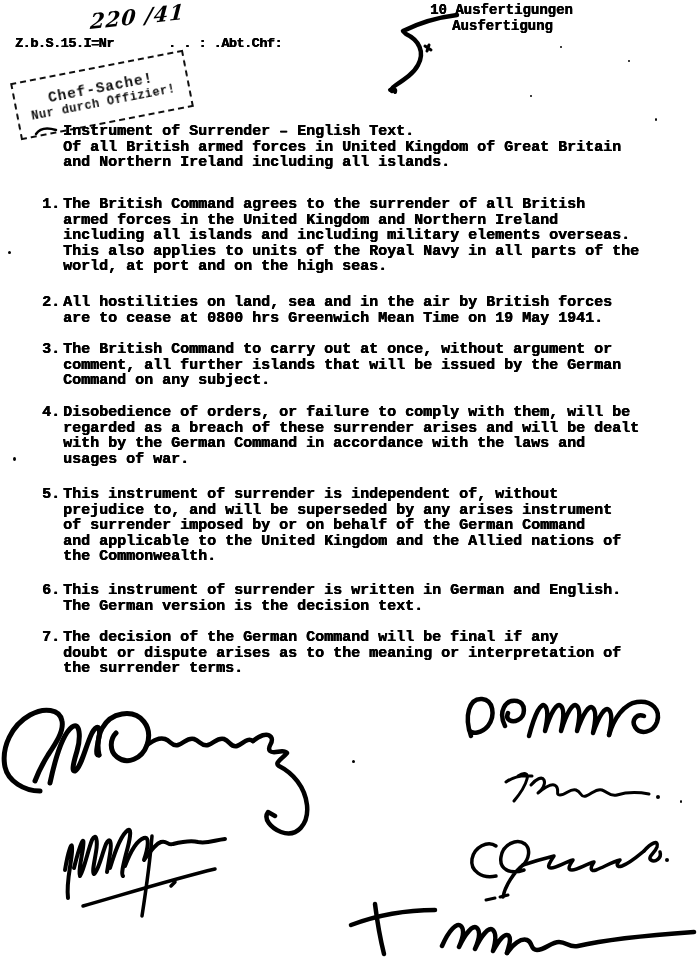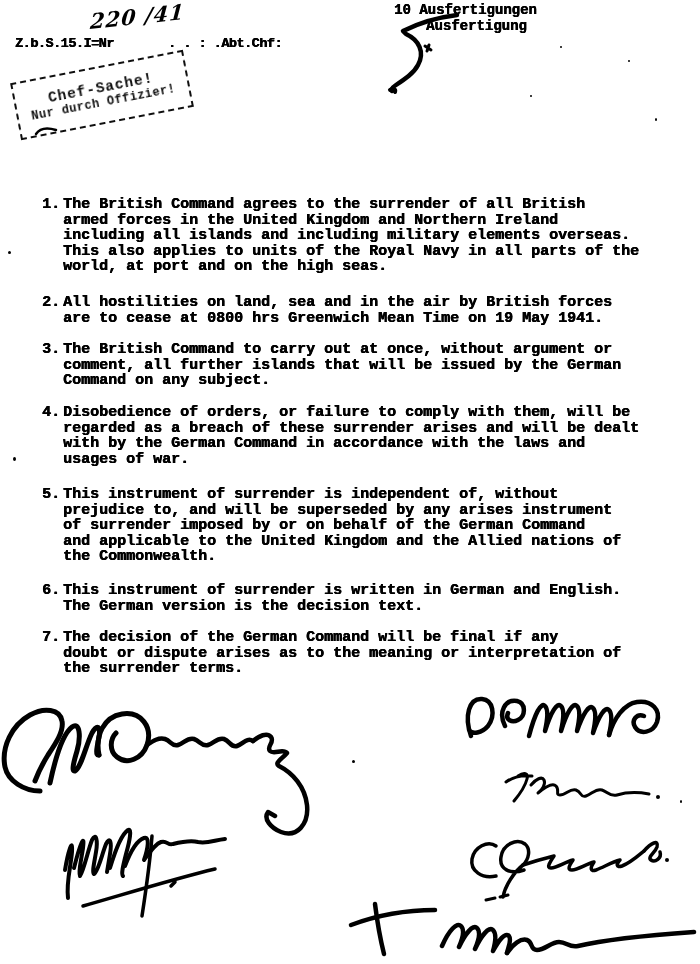--- a/index.html
+++ b/index.html
@@ -12,22 +12,22 @@
   .smudge{filter:blur(0.45px);margin-top:12px;}
   .abs{position:absolute;}
   
   .fileref-prefix{left:15px;top:24px;font-size:13.5px;letter-spacing:-0.5px;}
   .fileref-suffix{left:168px;top:24px;font-size:13.5px;letter-spacing:-0.5px;text-align:center;}
   .fileref-number{
     left:90px;top:4px;font-family:"DejaVu Serif",serif;font-style:italic;font-weight:700;
     font-size:21px;transform:rotate(-6deg) skewX(-10deg);letter-spacing:1px;
   }
   
-  .copyinfo{left:394px;top:3px;font-size:14px;line-height:15.5px;}
-  .copyinfo .l2{margin-left:32px;}
+  .copyinfo{left:430px;top:3px;font-size:14px;line-height:15.5px;}
+  .copyinfo .l2{margin-left:22px;}
   .copynum-svg{left:383px;top:8px;}
   
   .stamp{
     left:14px;top:66px;width:172px;height:54px;
     border:2px dashed #000;transform:rotate(-11deg);
     display:flex;flex-direction:column;align-items:center;justify-content:center;
     filter:blur(0.35px);opacity:0.94;
   }
   .stamp .s1{font-size:14.5px;font-weight:700;letter-spacing:1px;}
   .stamp .s2{font-size:12px;font-weight:700;letter-spacing:0.5px;}
@@ -64,20 +64,25 @@
 
   <div class="abs stamp">
     <div class="s1">Chef-Sache!</div>
     <div class="s2">Nur durch Offizier!</div>
   </div>
 
   <svg class="abs tickmark" width="26" height="16" viewBox="0 0 26 16">
     <path stroke="#000" stroke-width="2.5" fill="none" stroke-linecap="round" d="M2,12 C6,6 12,5 22,8"></path>
   </svg>
 
+  <div class="abs typed titleblock">
+    <span class="lines">Instrument of Surrender – English Text.</span>
+    <span class="lines">Of all British armed forces in United Kingdom of Great Britain
+and Northern Ireland including all islands.</span>
+  </div>
 
   <div class="clause typed" style="top:197px">
     <span class="num">1.</span>
     <span class="lines">The British Command agrees to the surrender of all British
 armed forces in the United Kingdom and Northern Ireland
 including all islands and including military elements overseas.
 This also applies to units of the Royal Navy in all parts of the
 world, at port and on the high seas.</span>
   </div>
   <div class="clause typed" style="top:295px">

